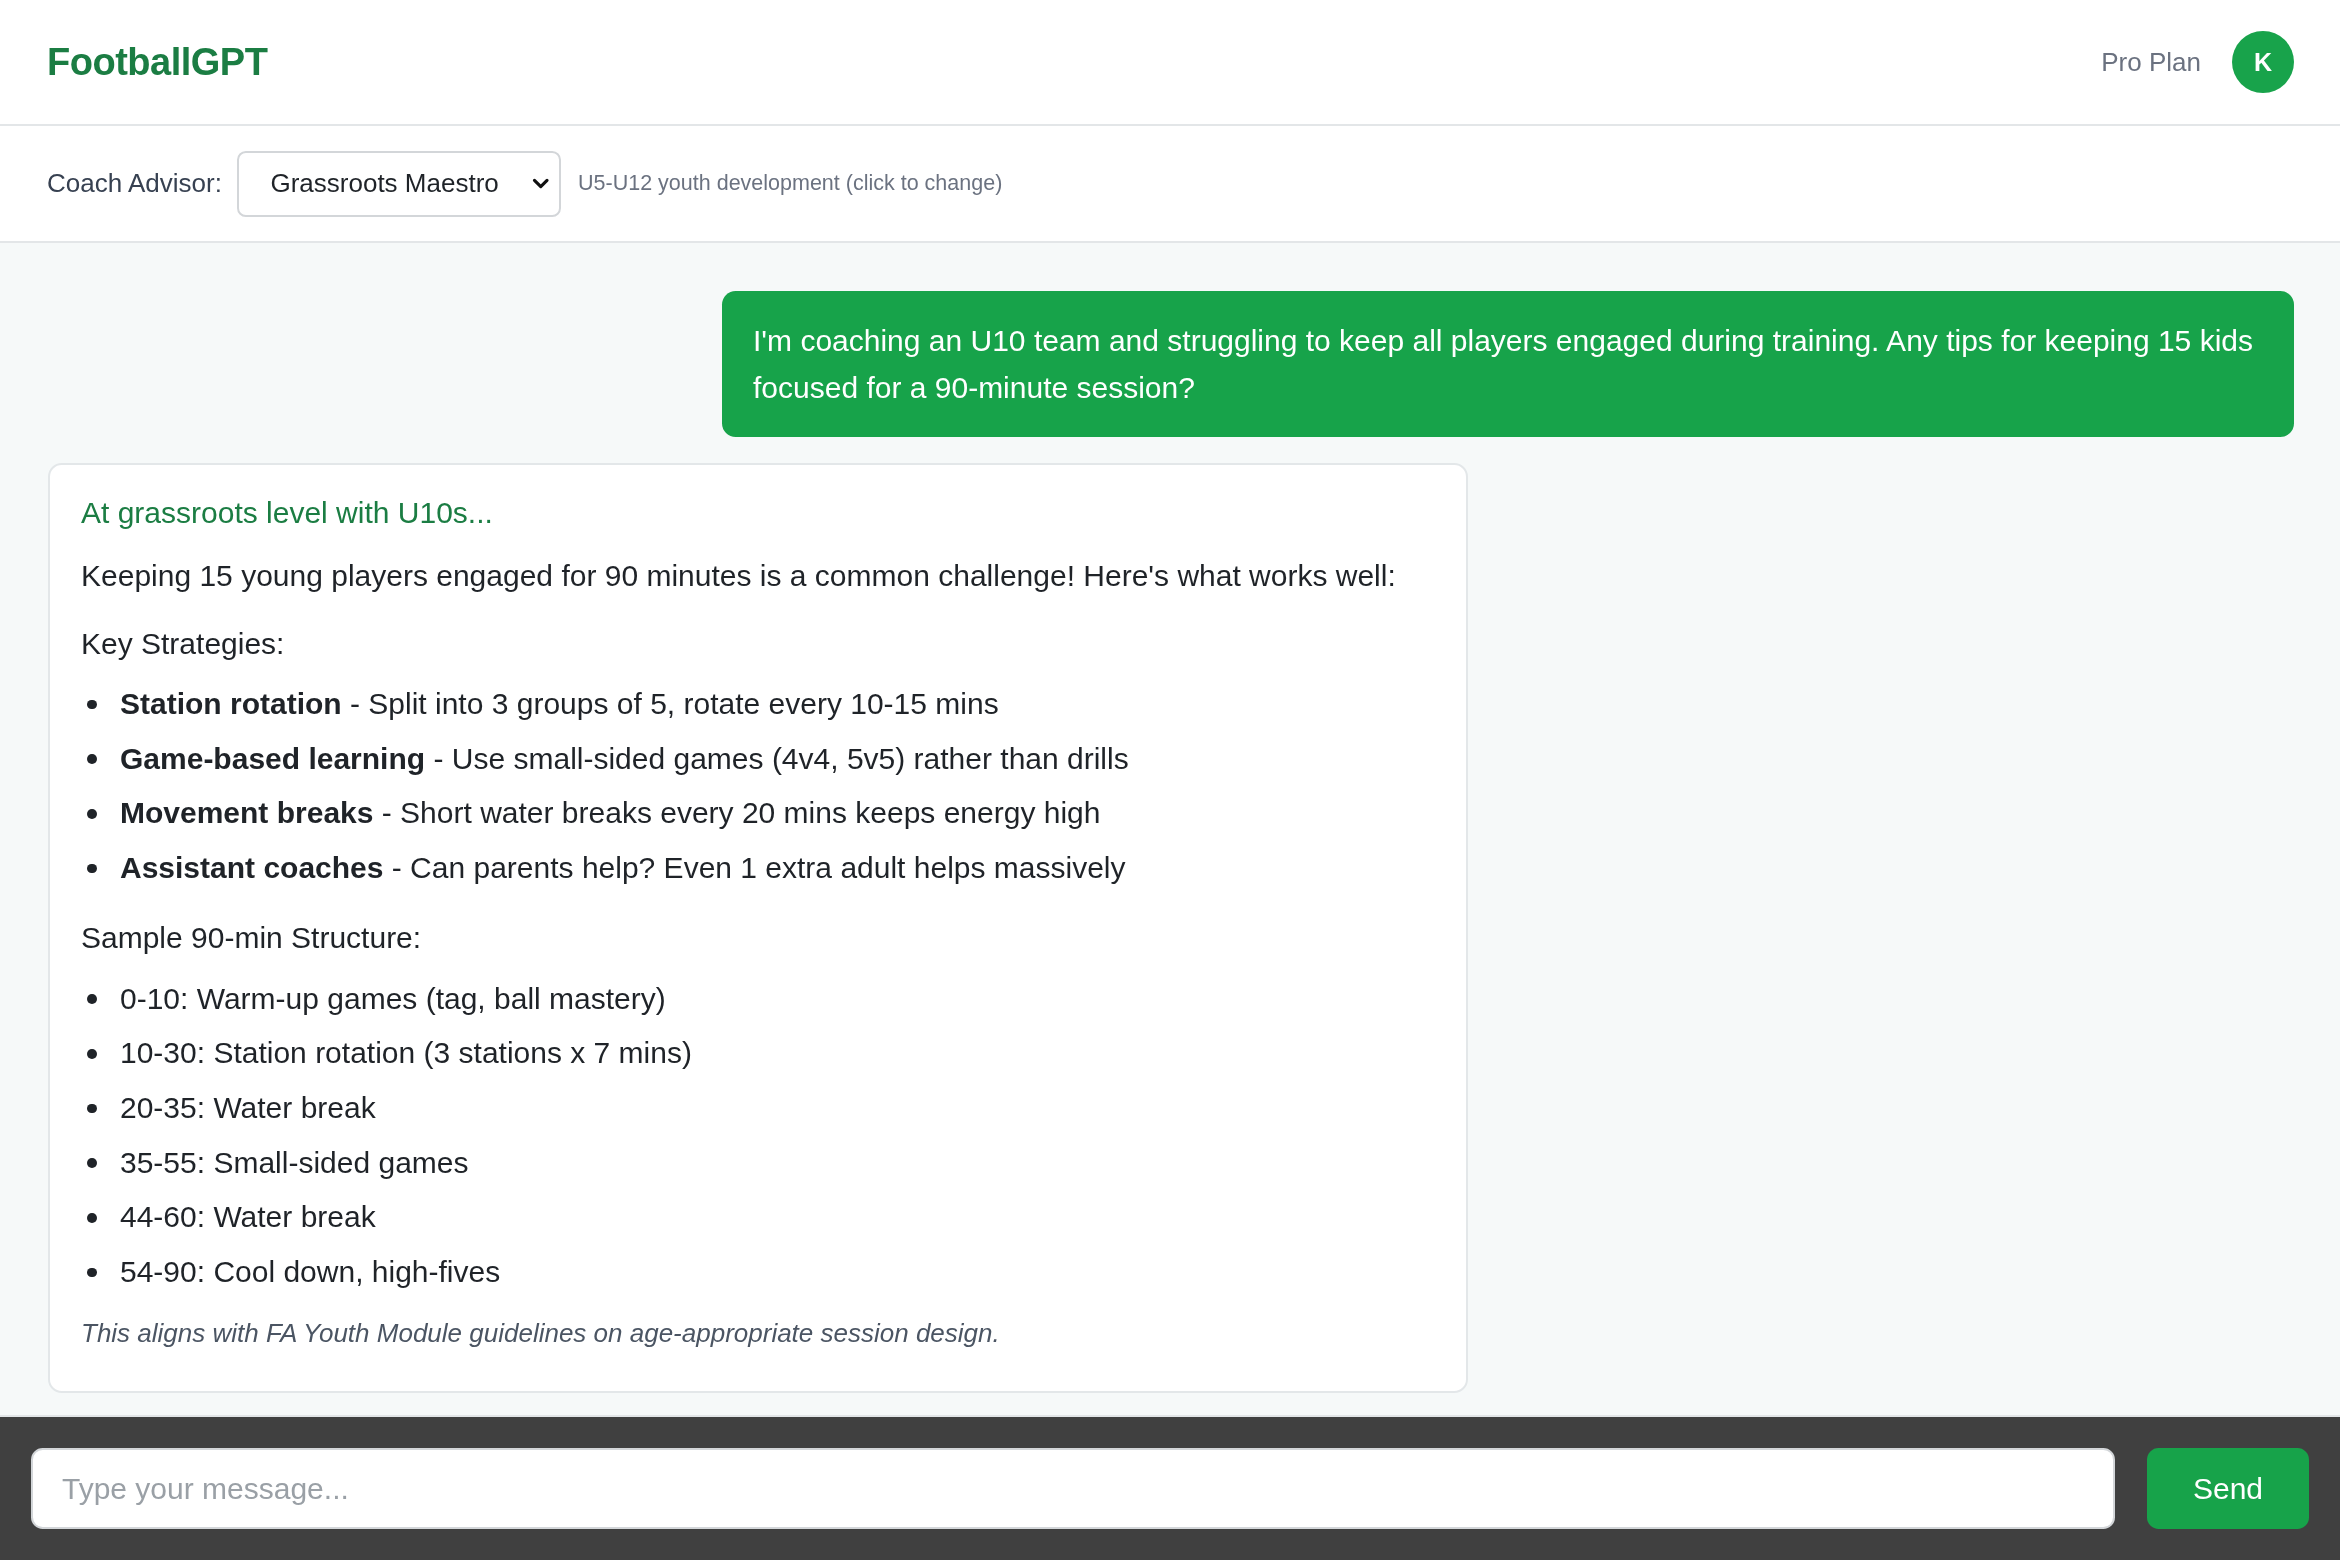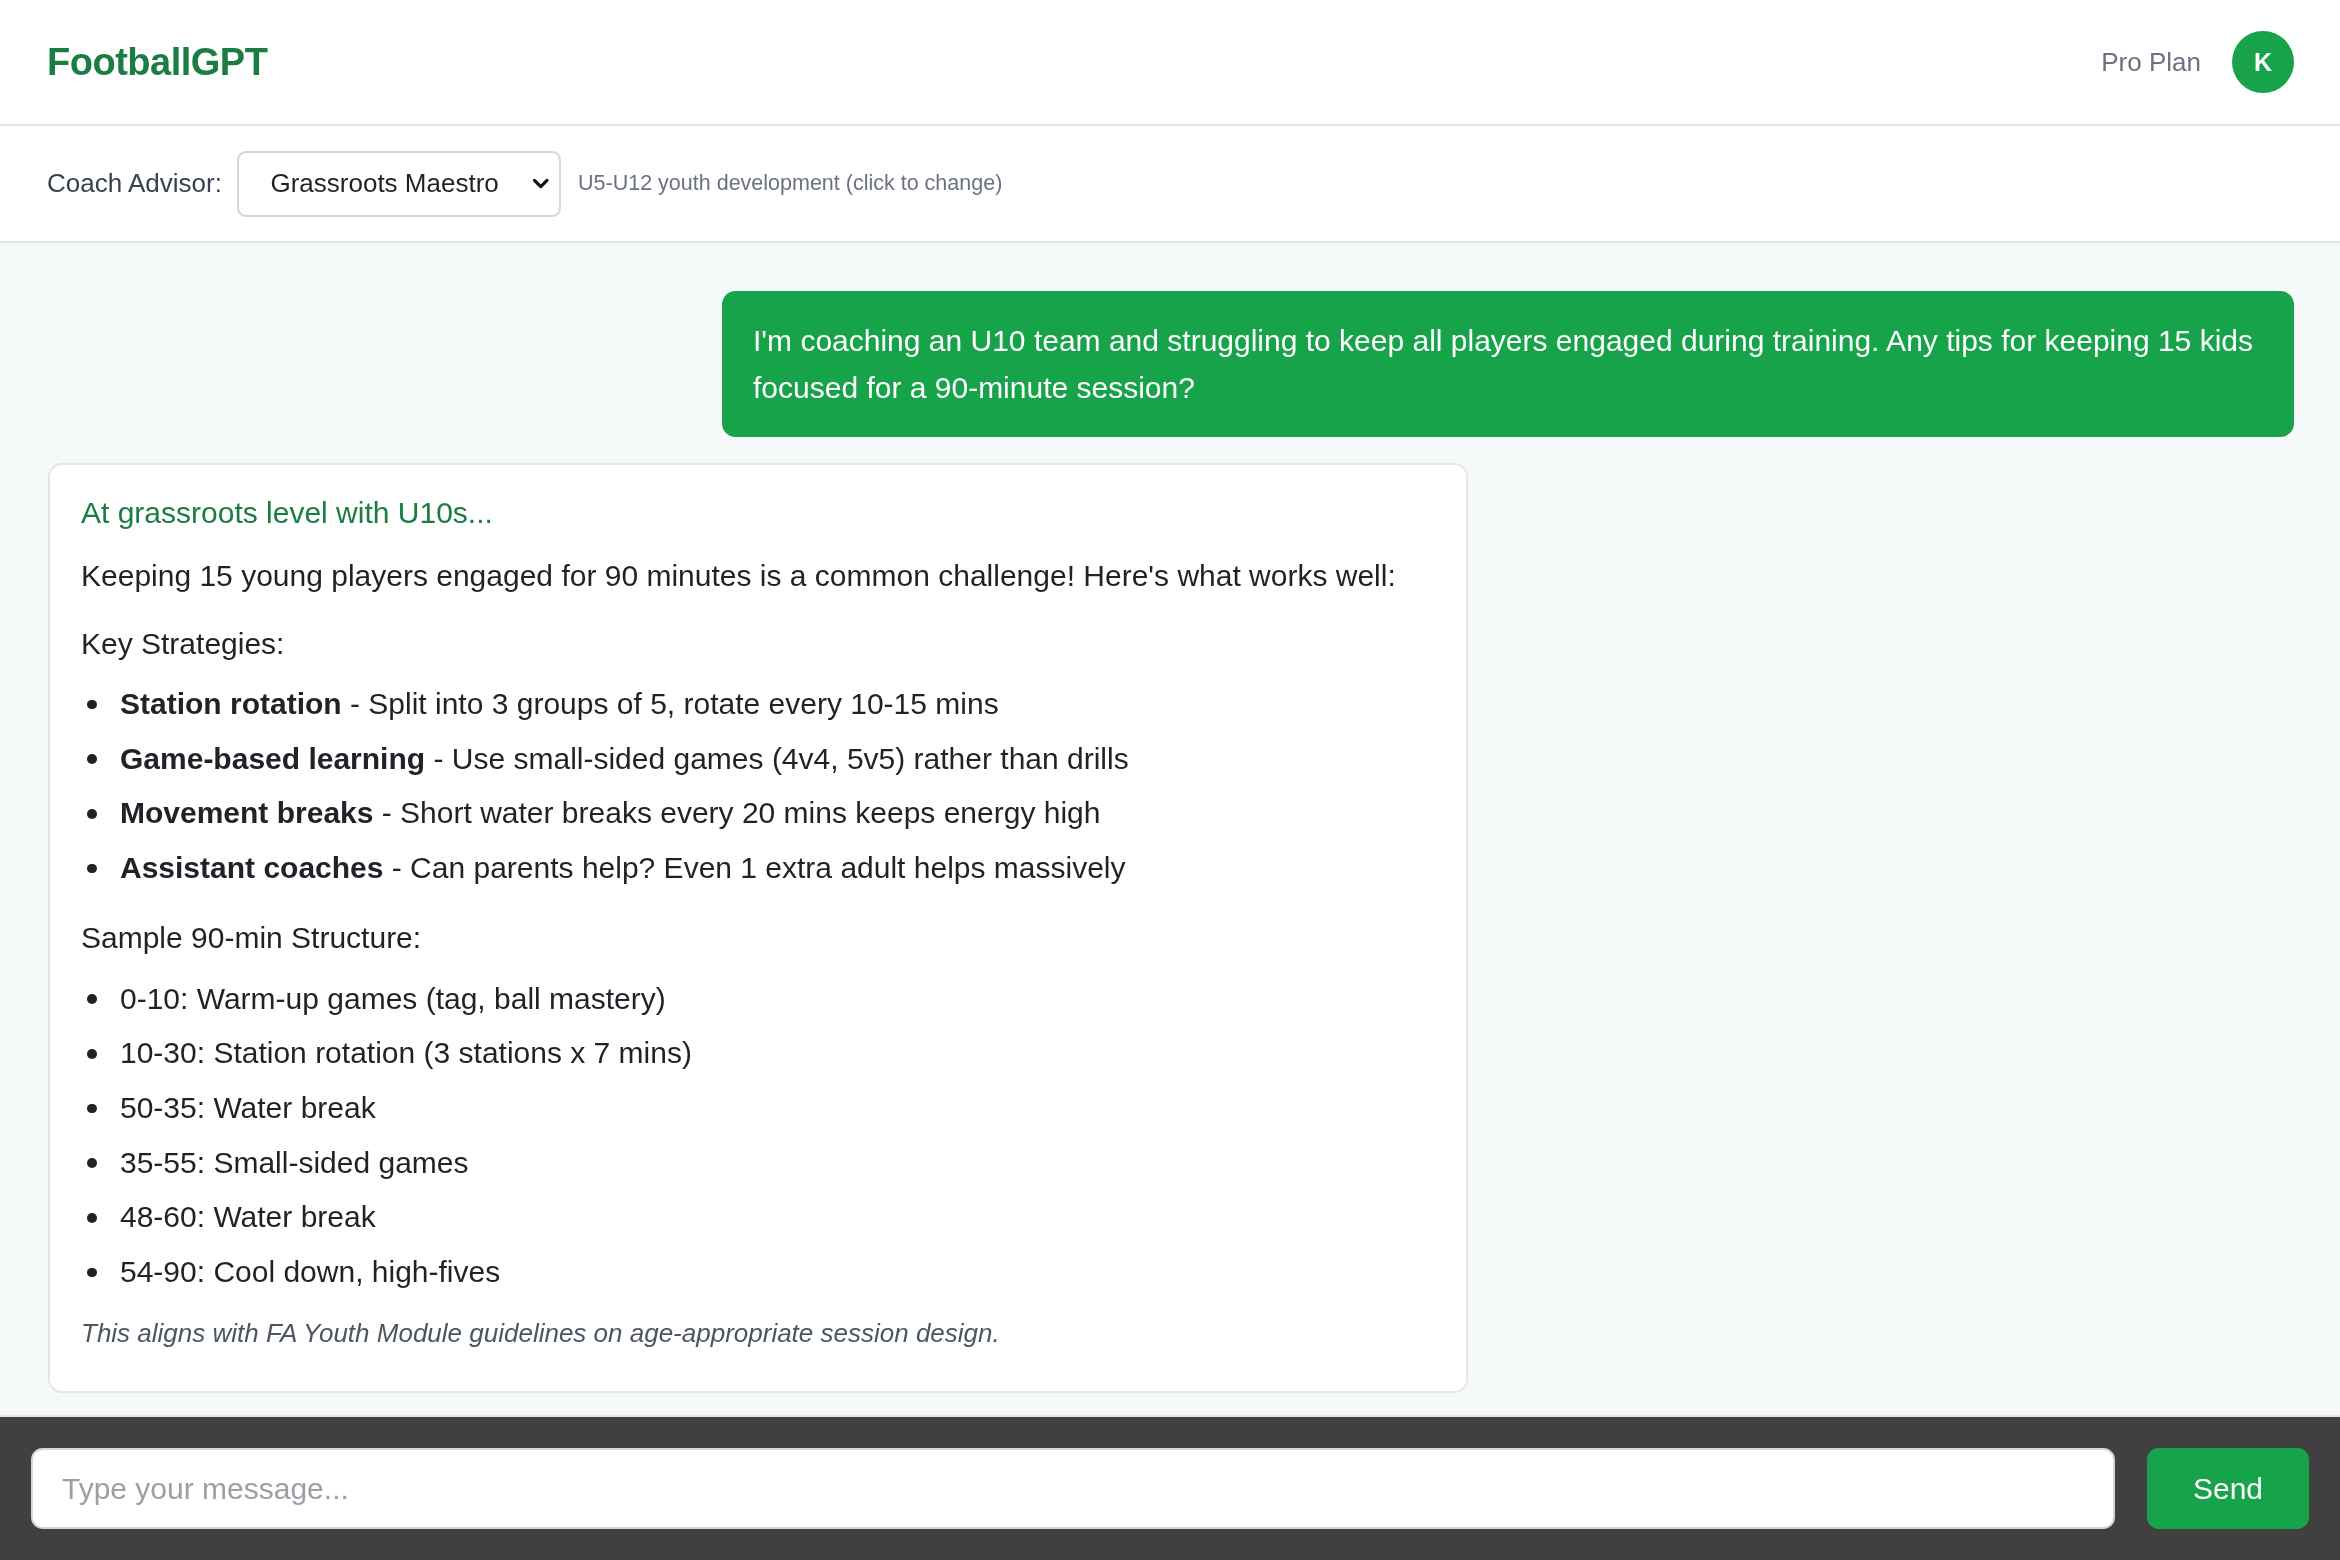--- a/index.html
+++ b/index.html
@@ -148,23 +148,23 @@
       <li><b>Station rotation</b><span> - Split into 3 groups of 5, rotate every 10-15 mins</span></li>
       <li><b>Game-based learning</b><span> - Use small-sided games (4v4, 5v5) rather than drills</span></li>
       <li><b>Movement breaks</b><span> - Short water breaks every 20 mins keeps energy high</span></li>
       <li><b>Assistant coaches</b><span> - Can parents help? Even 1 extra adult helps massively</span></li>
     </ul>
 
     <div class="section-heading">Sample 90-min Structure:</div>
     <ul class="items">
       <li>0-10: Warm-up games (tag, ball mastery)</li>
       <li>10-30: Station rotation (3 stations x 7 mins)</li>
-      <li>50-35: Water break</li>
+      <li>20-35: Water break</li>
       <li>35-55: Small-sided games</li>
-      <li>48-60: Water break</li>
+      <li>44-60: Water break</li>
       <li>54-90: Cool down, high-fives</li>
     </ul>
 
     <p class="assistant-note">This aligns with FA Youth Module guidelines on age-appropriate session design.</p>
   </div>
 </main>
 
 <footer class="footer">
   <input class="msg-input" type="text" placeholder="Type your message..." style="">
   <button class="send-btn">Send</button>

